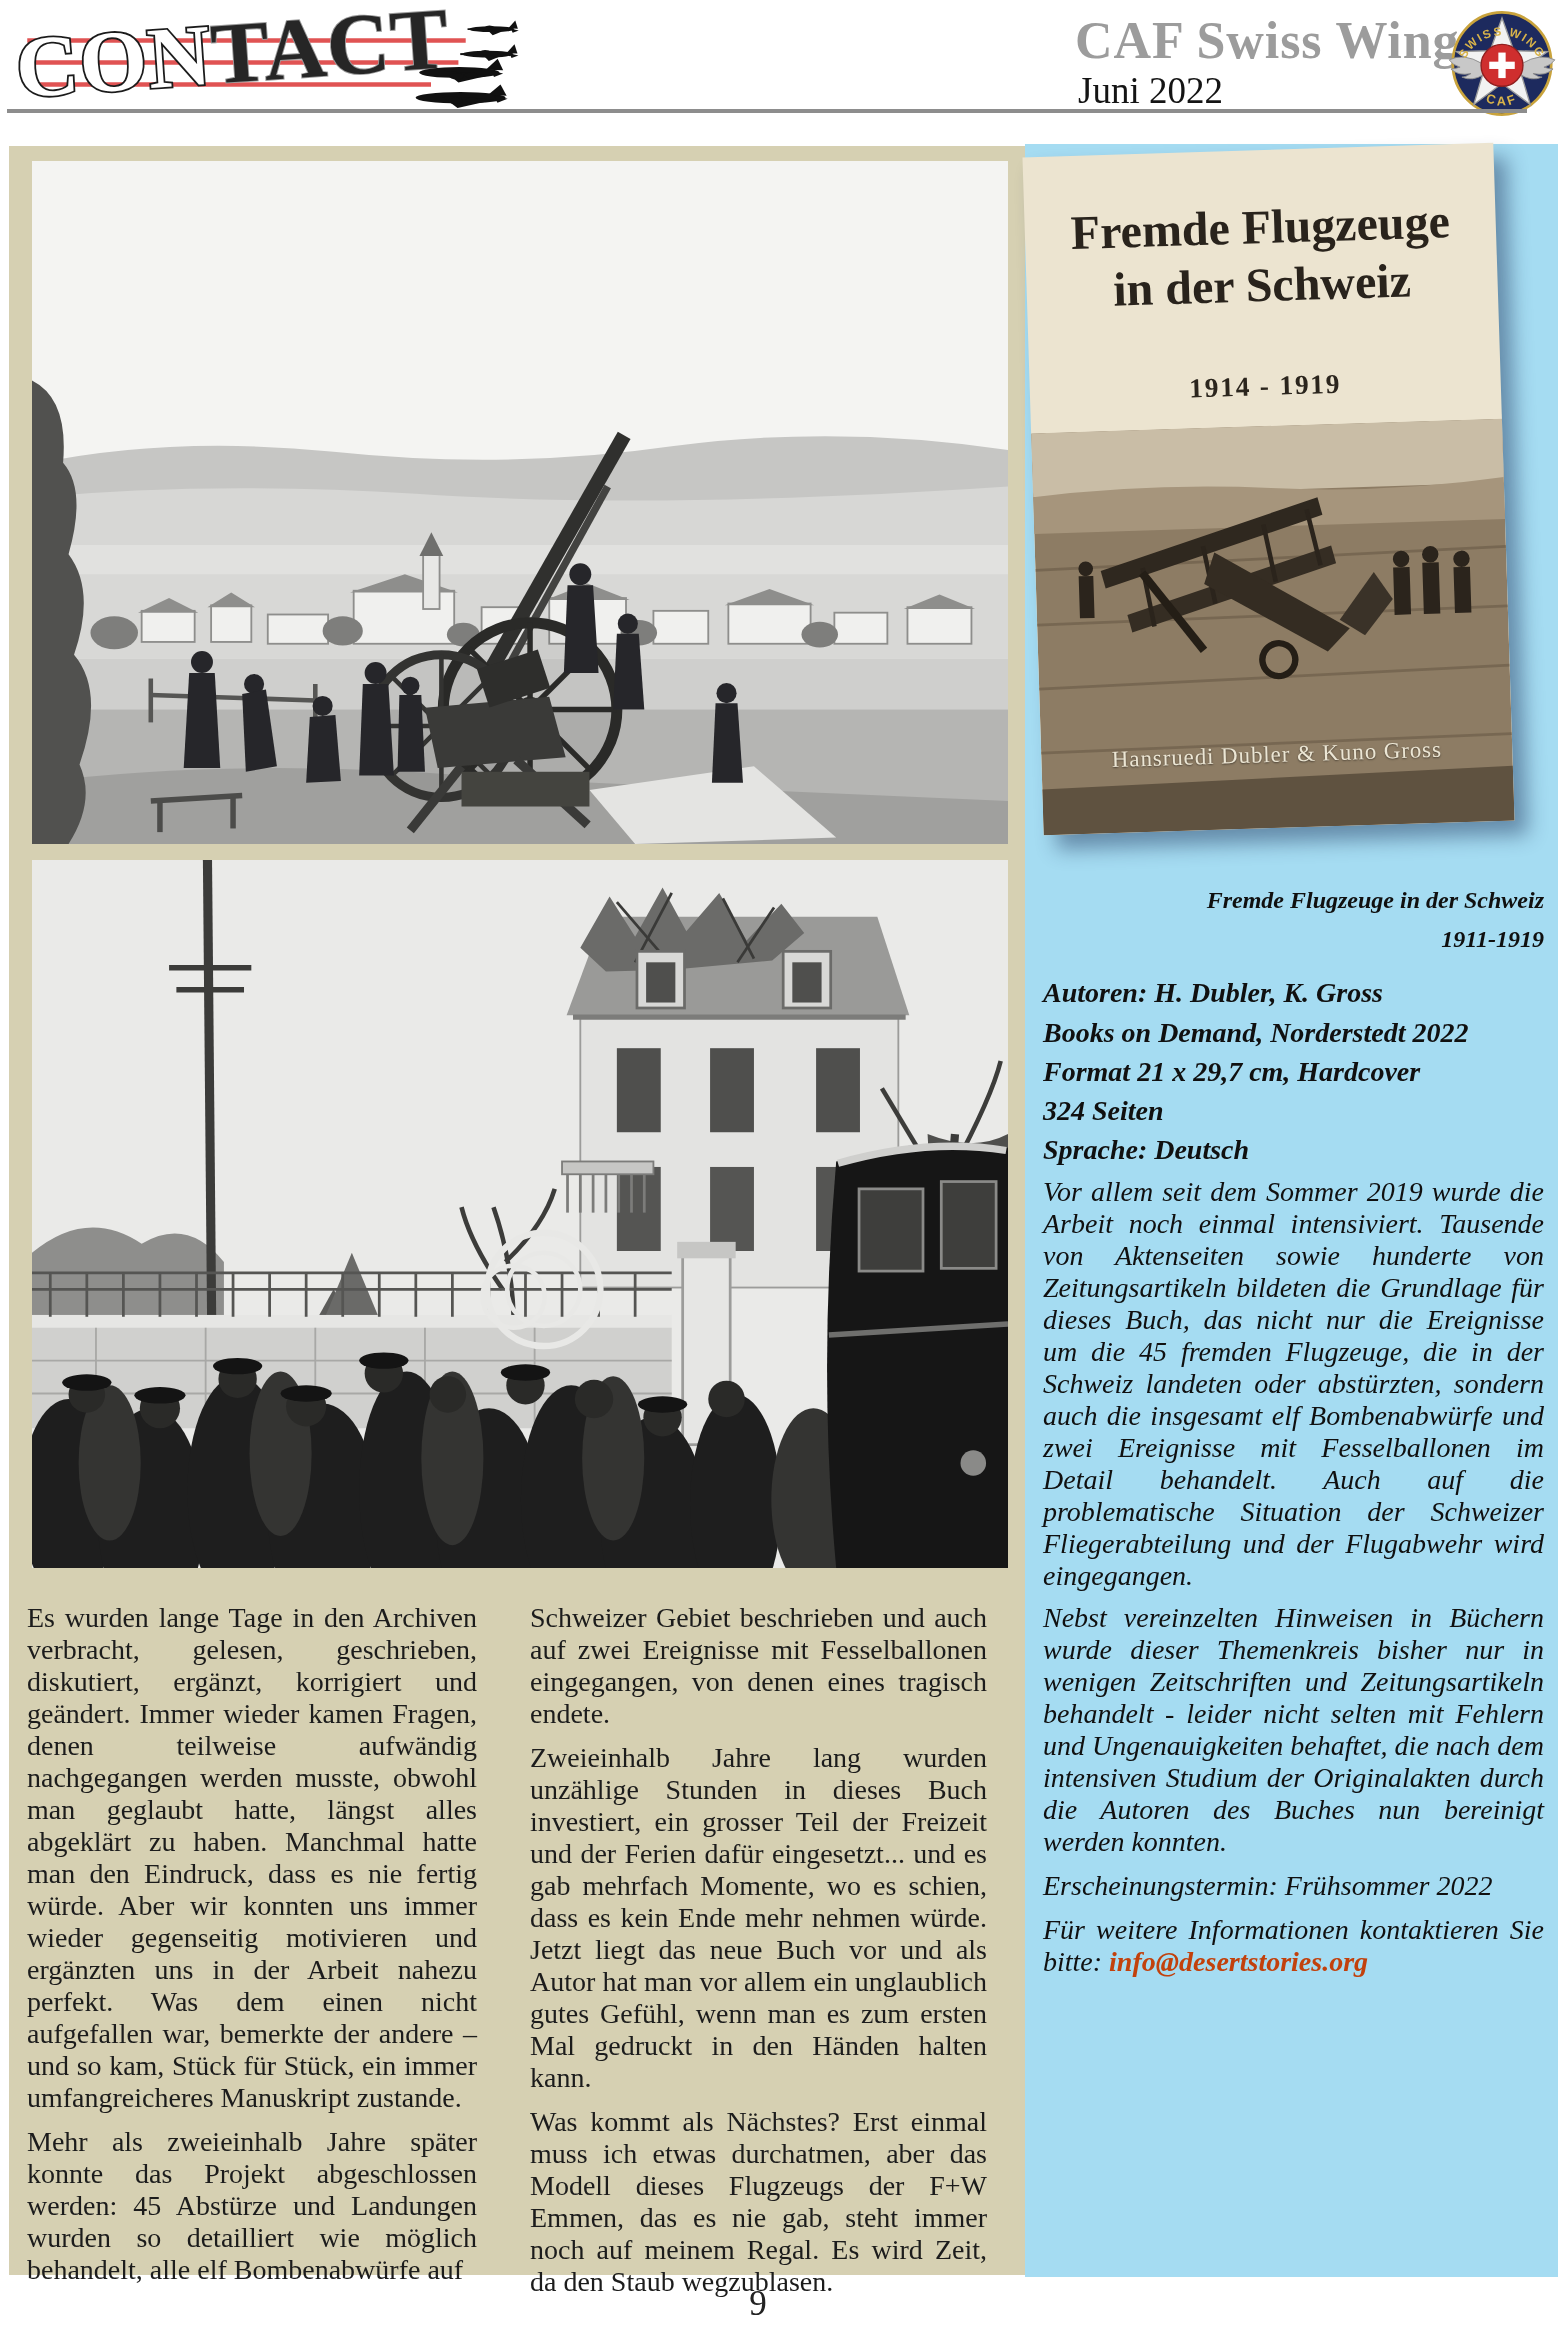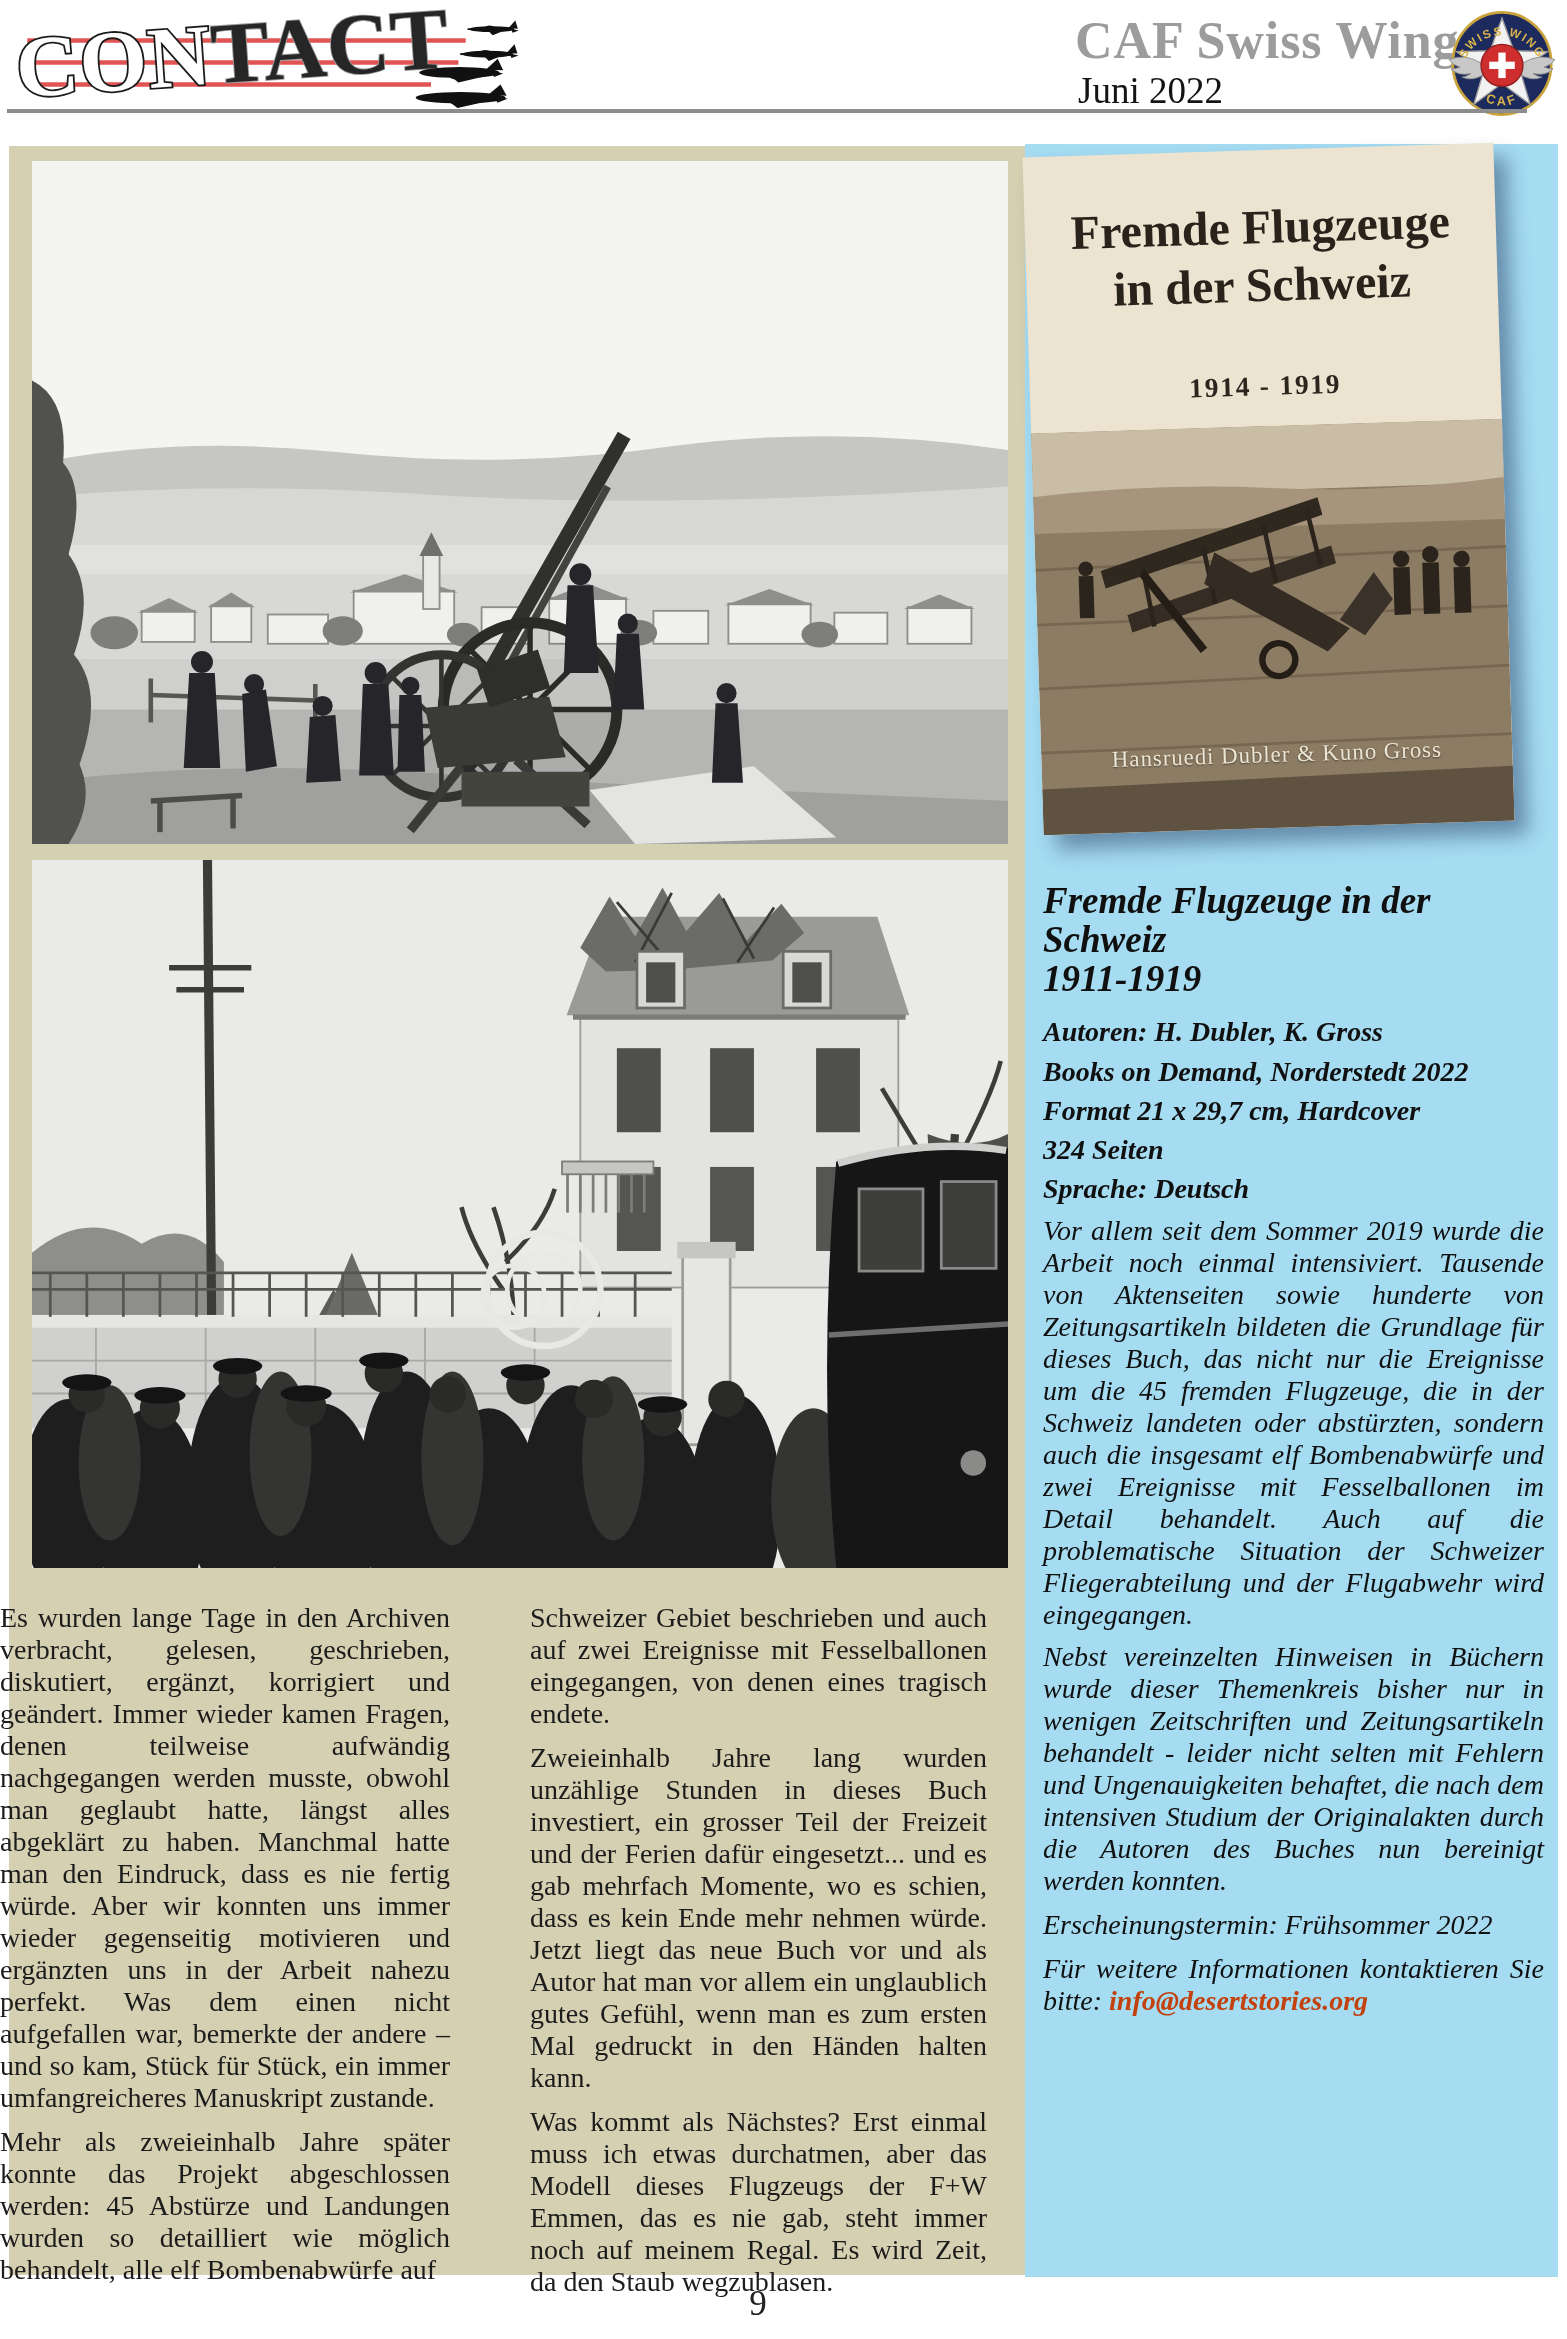--- a/index.html
+++ b/index.html
@@ -31,34 +31,34 @@
   .cover-years{position:absolute;left:0;top:221px;width:100%;text-align:center;
                font-weight:bold;font-size:27.4px;color:#2b251d;letter-spacing:1.8px;}
   .cover-photo{position:absolute;left:0;top:276px;width:471px;height:402px;}
   .cover-photo svg{display:block;width:100%;height:100%;}
   .cover-authors{position:absolute;left:0;top:592px;width:100%;text-align:center;
                  font-size:23px;letter-spacing:0.9px;color:#ece6d4;text-shadow:0 0.9px 1.8px rgba(0,0,0,.5);}
 
   
   .info{position:absolute;left:1043px;top:881px;width:501px;color:#101010;
         font-style:italic;font-size:28px;line-height:32px;}
-  .info-title{font-weight:bold;font-size:37px;line-height:39px;text-align:left;}
+  .info-title{font-weight:bold;font-size:24px;line-height:39px;text-align:right;}
   .info-meta{margin-top:18.3px;}
   .meta-line{margin-bottom:7.3px;line-height:32px;}
   .meta-line .b{font-weight:bold;}
   .info-para{margin-top:10px;text-align:justify;}
   .info-release{margin-top:12px;}
   .info-contact{margin-top:12px;text-align:justify;}
   .email{color:#c2410c;font-weight:bold;text-decoration:none;margin-top:16px;}
 
   
   .col{position:absolute;top:1602px;text-align:justify;color:#1c1c1c;
        font-size:28px;line-height:32px;}
   .col p{margin:0 0 12px 0;}
-  .col-left{left:0;width:450px;}
+  .col-left{left:27px;width:450px;}
   .col-mid{left:530px;width:457px;}
 
   .page-number{position:absolute;left:694px;top:2284px;width:128px;text-align:center;
                font-size:35px;color:#222;}
 </style>
 </head>
 <body>
 
 <div class="page">
 

